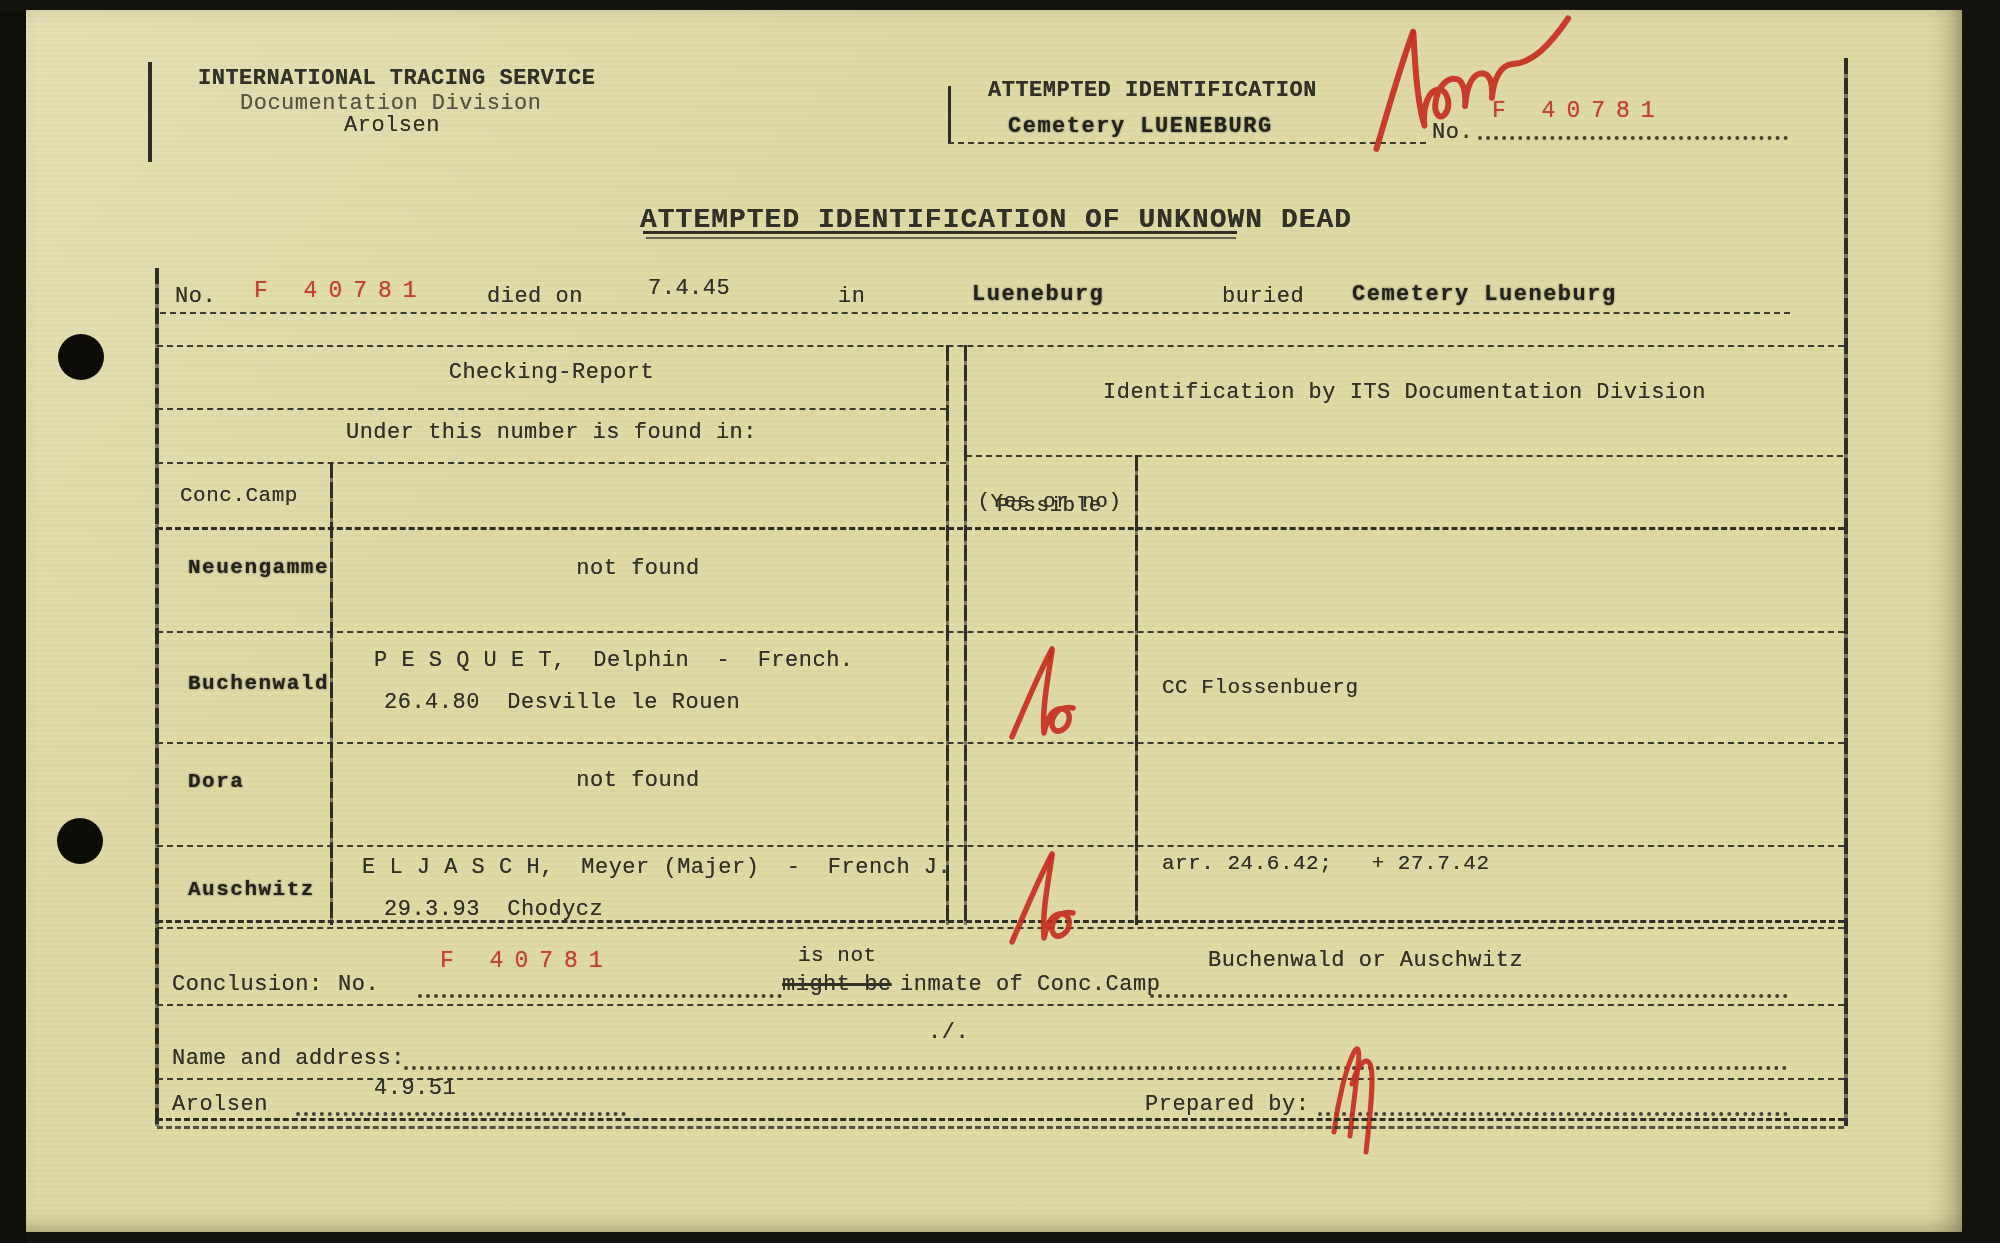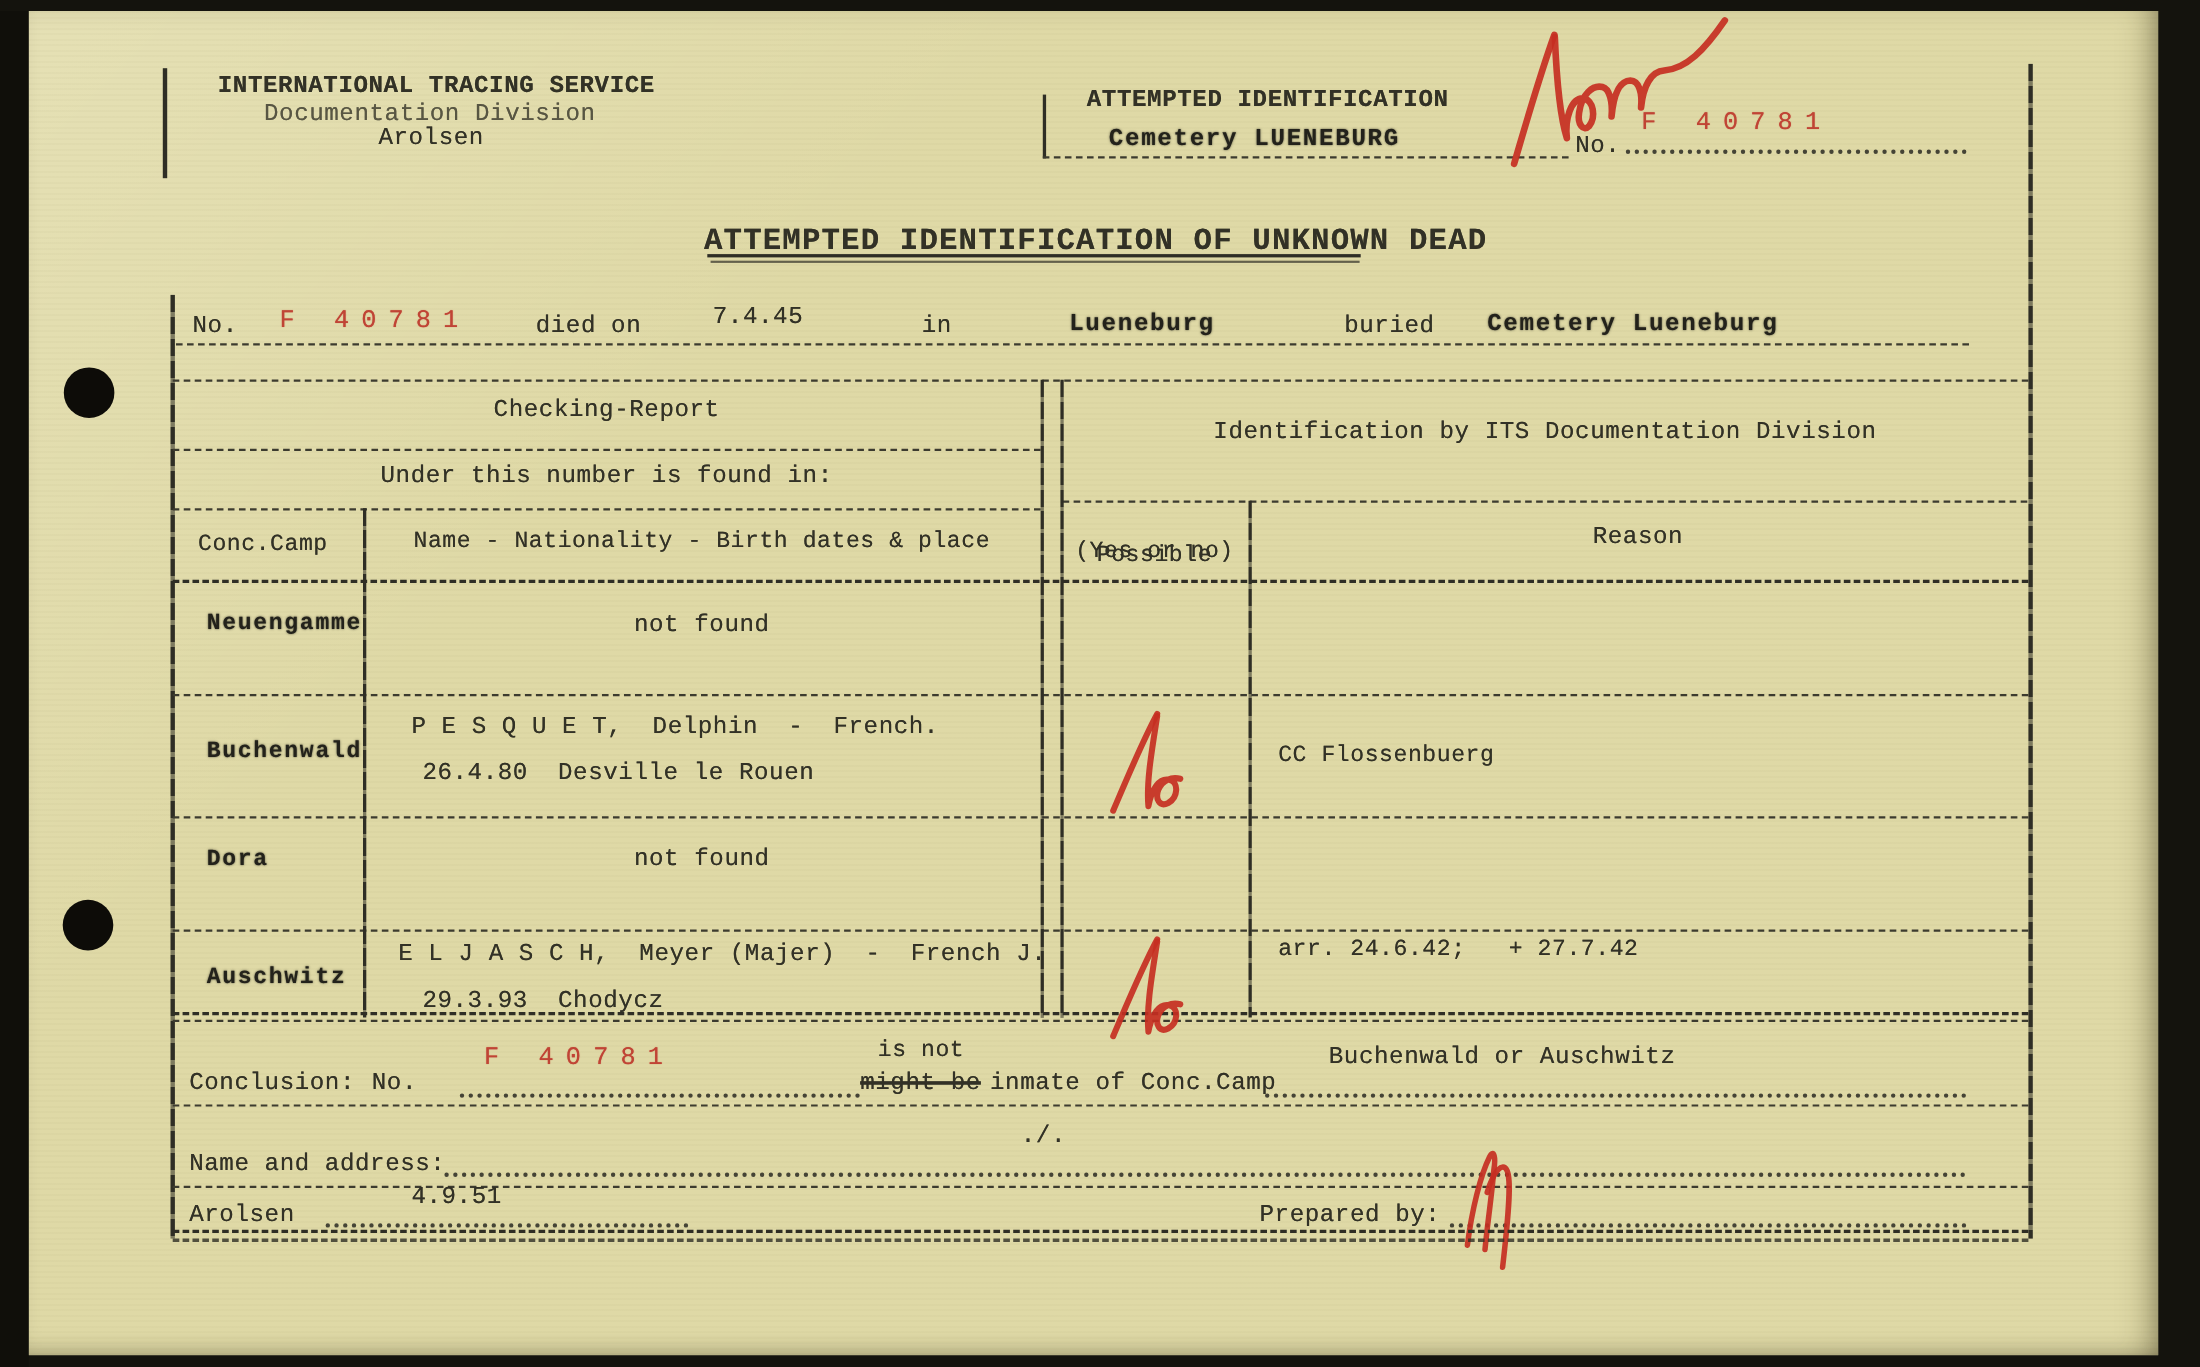--- a/index.html
+++ b/index.html
@@ -88,25 +88,23 @@
   <div class="dashheavy" style="left:157px;top:920px;width:1687px;"></div>
   <div class="dashline" style="left:157px;top:927px;width:1687px;"></div>
   <div class="vline" style="left:946px;top:345px;height:580px;"></div>
   <div class="vline" style="left:964px;top:345px;height:580px;"></div>
   <div class="vline" style="left:330px;top:462px;height:463px;"></div>
   <div class="vline" style="left:1135px;top:455px;height:470px;"></div>
 
   <div class="typed center" style="left:157px;top:360px;width:789px;">Checking-Report</div>
   <div class="typed center" style="left:157px;top:420px;width:789px;">Under this number is found in:</div>
   <div class="typed small" style="left:180px;top:484px;">Conc.Camp</div>
-  <div class="typed small center" style="left:330px;top:481px;width:616px;">Name - Nationality - Birth dates &amp; place</div>
   <div class="typed center" style="left:966px;top:380px;width:877px;">Identification by ITS Documentation Division</div>
   <div class="typed small center" style="left:964px;top:494px;width:171px;">Possible</div>
   <div class="typed small center" style="left:964px;top:490px;width:171px;">(Yes or no)</div>
-  <div class="typed center" style="left:1135px;top:476px;width:708px;">Reason</div>
 
   <div class="typed stamp small" style="left:188px;top:556px;">Neuengamme</div>
   <div class="typed center" style="left:330px;top:556px;width:616px;">not found</div>
 
   <div class="typed stamp small" style="left:188px;top:672px;">Buchenwald</div>
   <div class="typed" style="left:362px;top:648px;margin-left:12px;">P E S Q U E T,  Delphin  -  French.</div>
   <div class="typed" style="left:384px;top:690px;">26.4.80  Desville le Rouen</div>
   <div class="hand" style="left:1002px;top:645px;width:90px;height:100px;" aria-label="No">
     <svg width="90" height="100" viewBox="0 0 90 100">
       <path d="M10,92 C22,64 36,30 50,4" stroke-width="5.5"></path>

